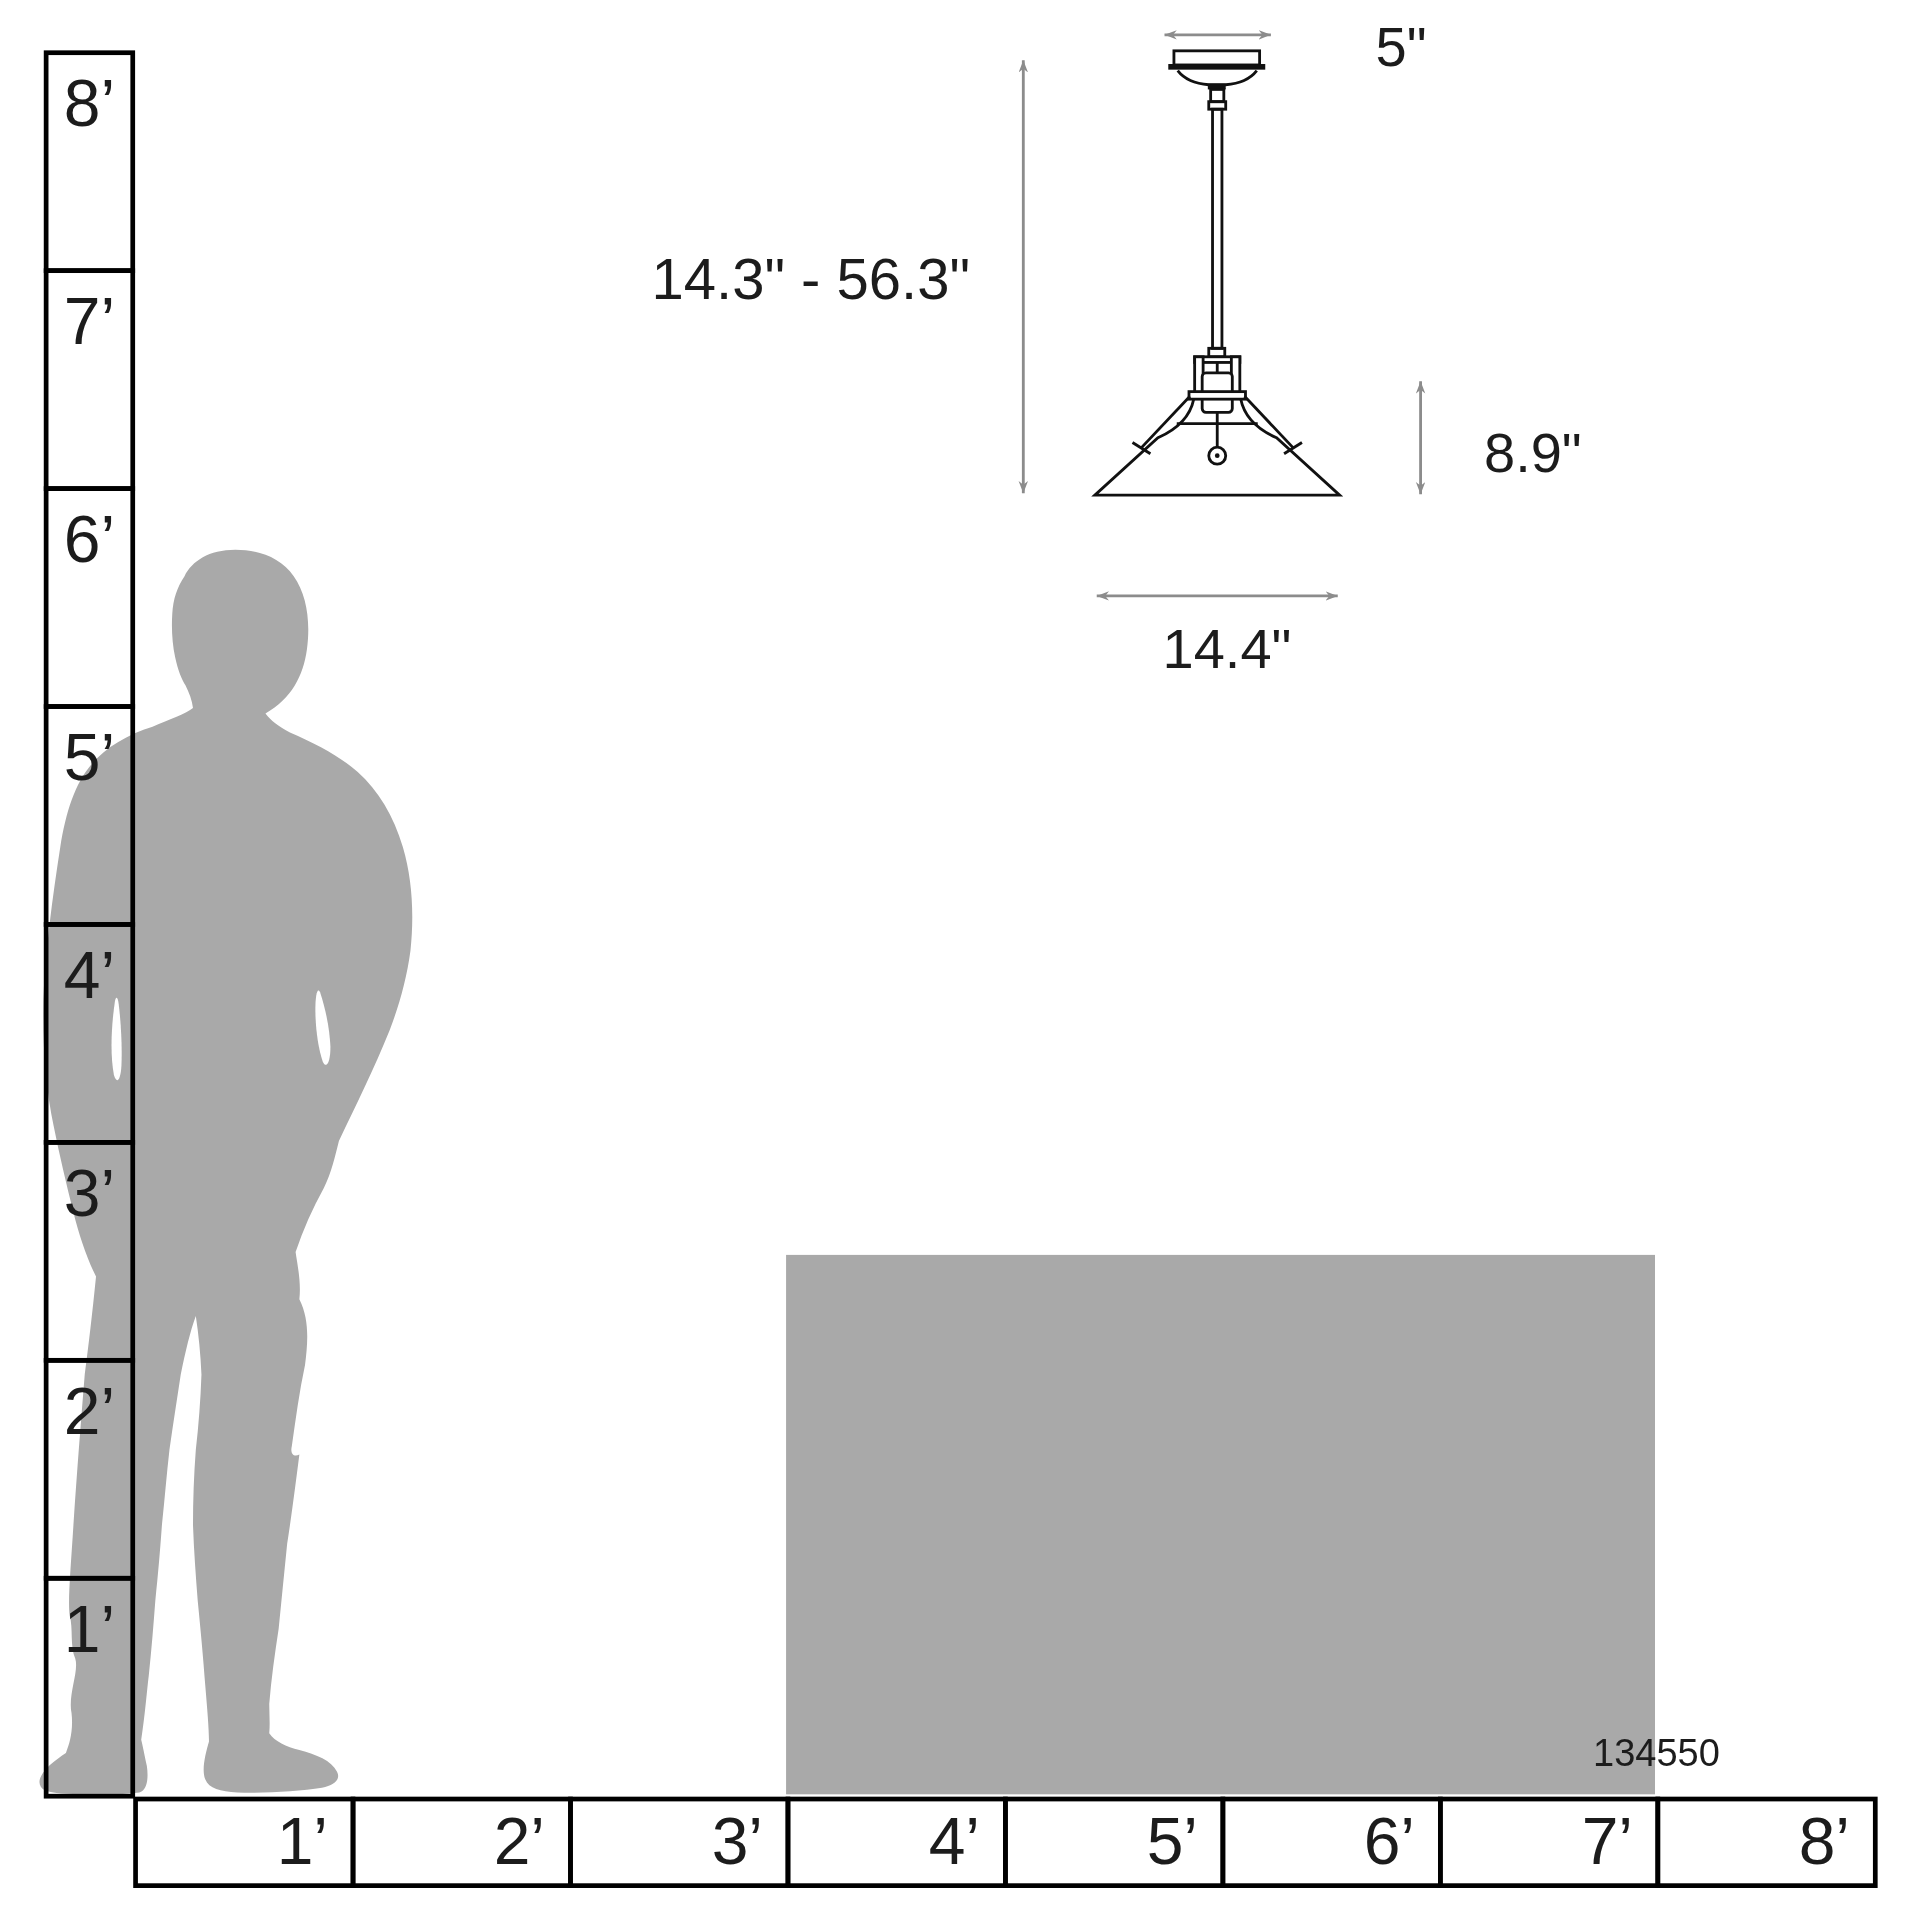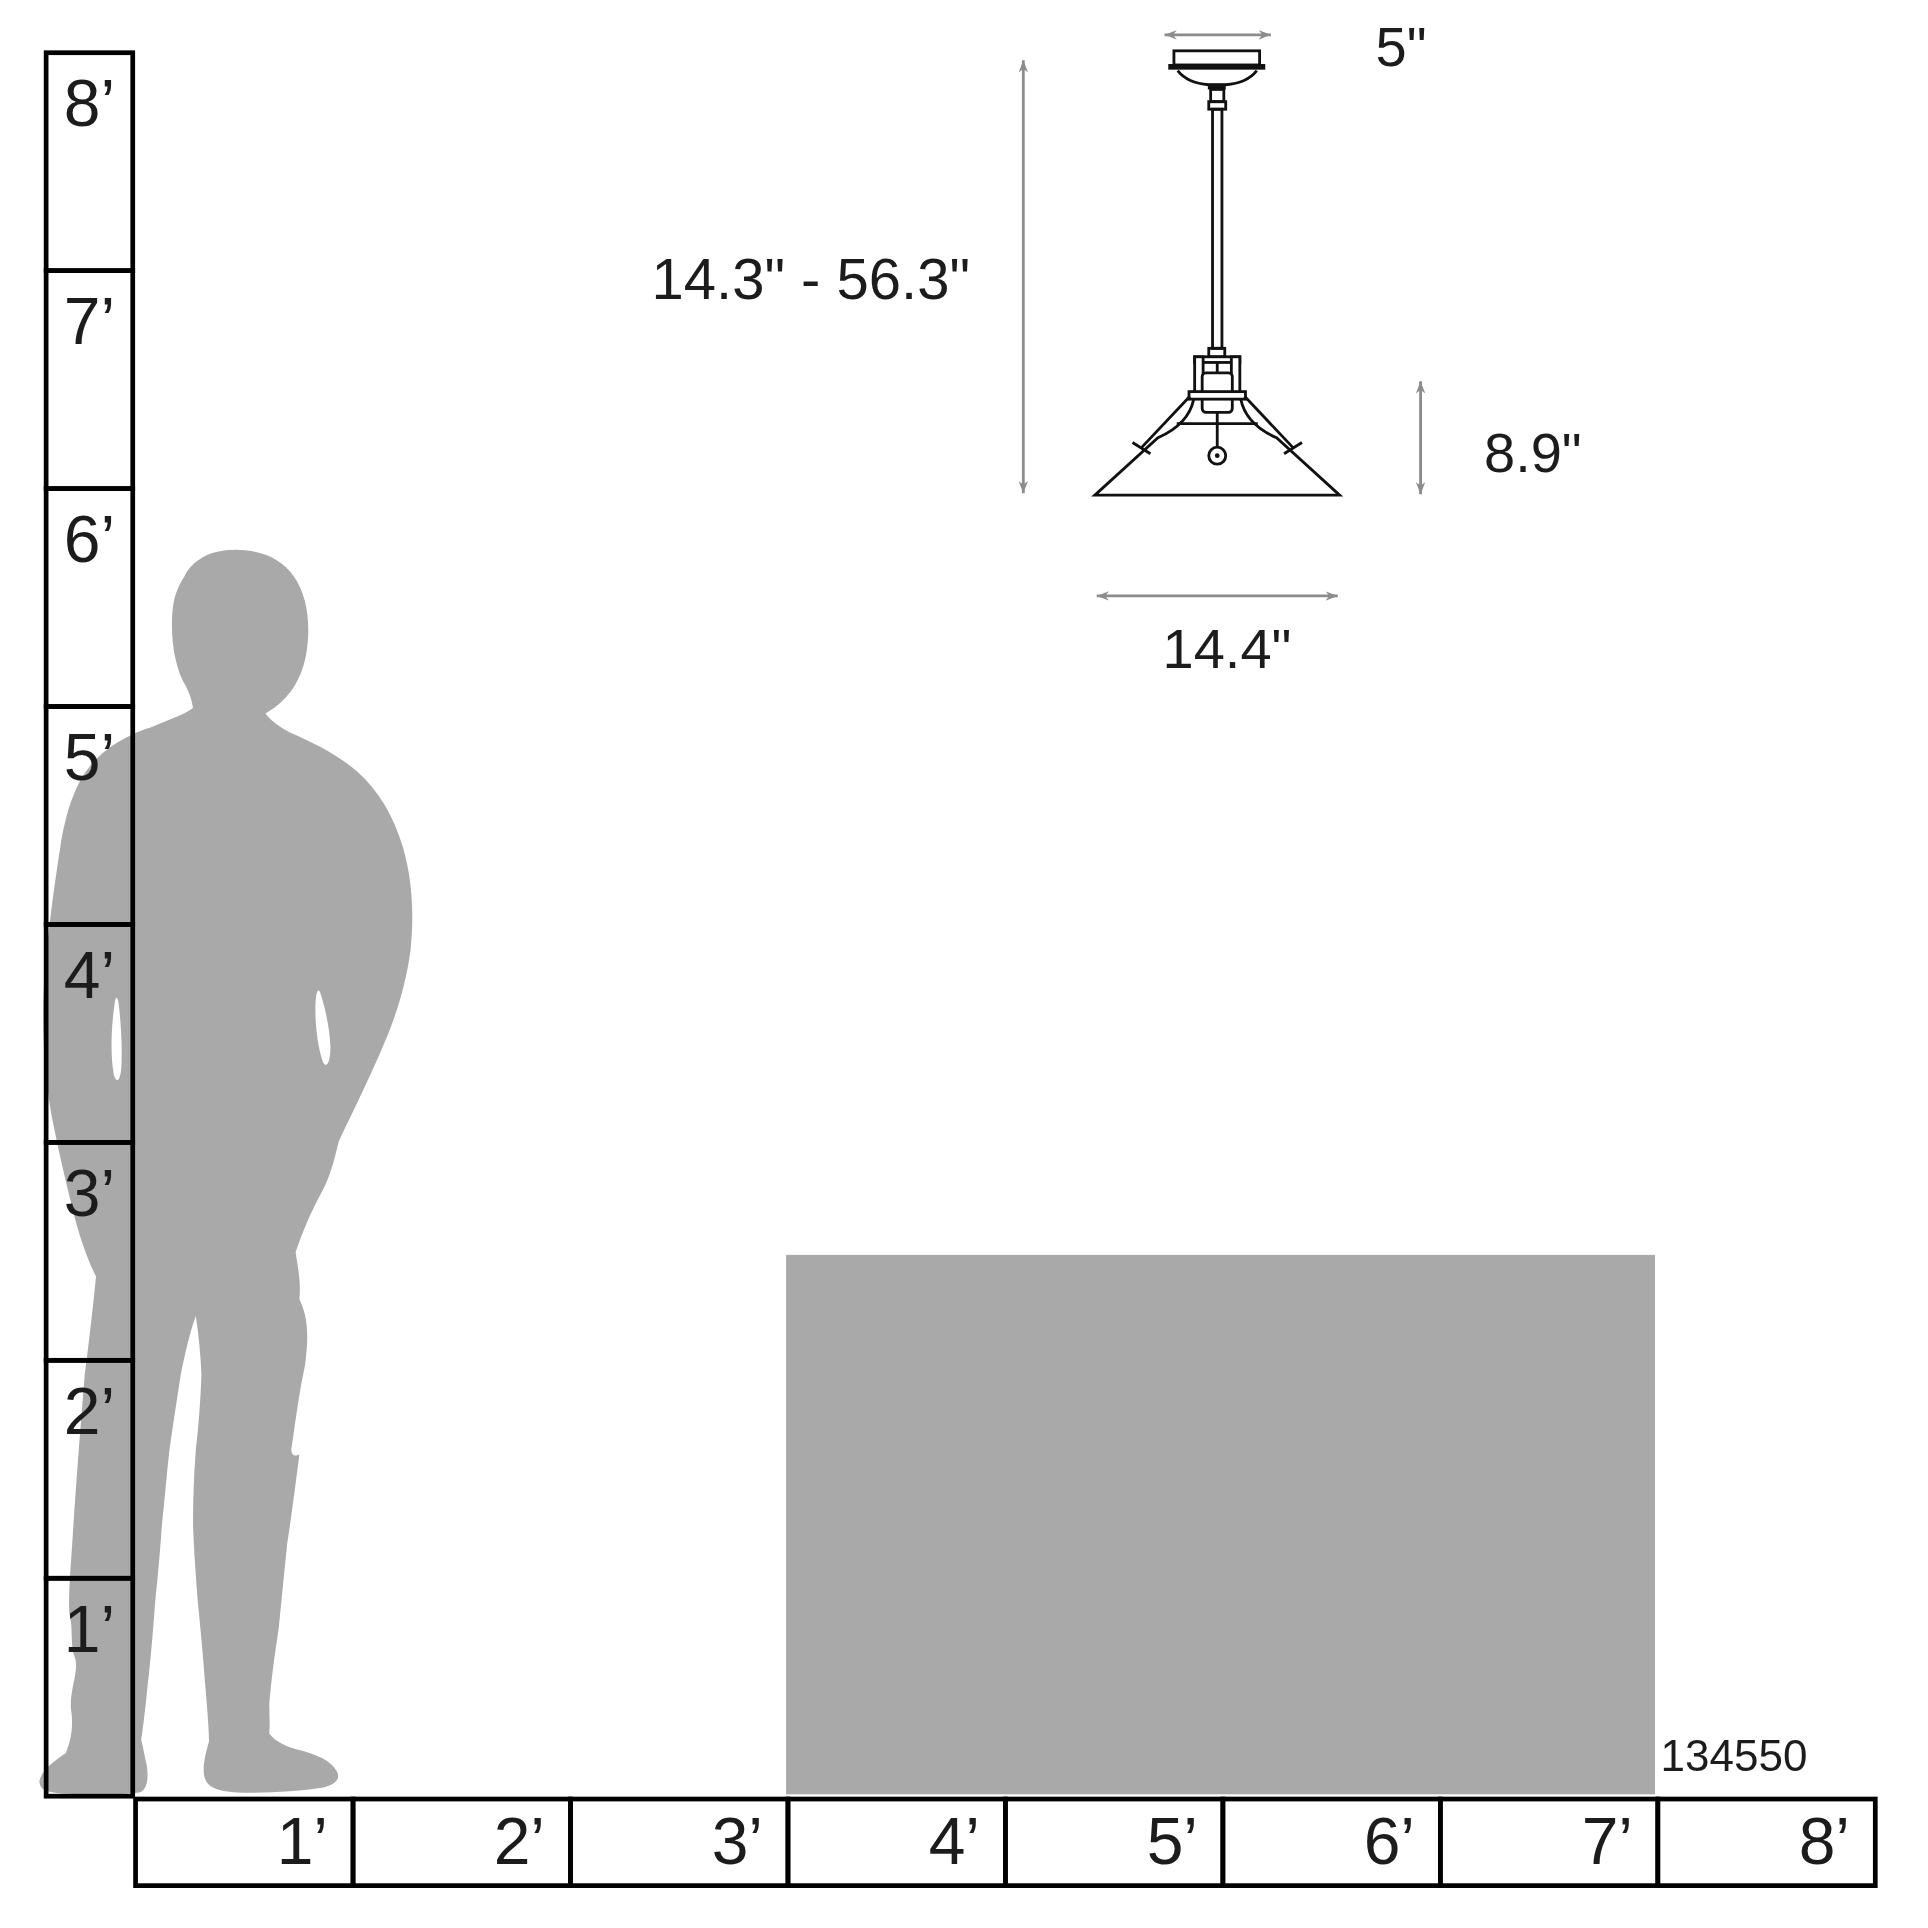--- a/index.html
+++ b/index.html
@@ -20,22 +20,22 @@
   .v-lab{
     position:absolute;left:46px;width:87px;text-align:center;
     font-size:66px;line-height:66px;color:var(--text);
   }
   .h-lab{
     position:absolute;top:1799px;height:87px;line-height:85px;
     text-align:right;box-sizing:border-box;padding-right:26px;
     font-size:66px;color:var(--text);
   }
   #product-code{
-    position:absolute;left:1593px;top:1734px;width:282px;text-align:center;
-    font-size:44px;line-height:1;color:var(--text);
+    position:absolute;left:1593px;top:1734px;width:282px;text-align:left;
+    font-size:38px;line-height:1;color:var(--text);
   }
   .person{fill:var(--silhouette);}
   .notch{fill:var(--bg);}
   .table-fill{fill:var(--table);}
   .ink{stroke:var(--line);fill:none;stroke-width:3;}
   .ink-fill{fill:var(--line);stroke:none;}
   .ink-white{stroke:var(--line);fill:#fff;stroke-width:3;}
   .rulerbox{fill:none;stroke:var(--ruler);stroke-width:5;}
   .dim-arrow{stroke:var(--arrow);stroke-width:3;fill:none;}
 </style>

